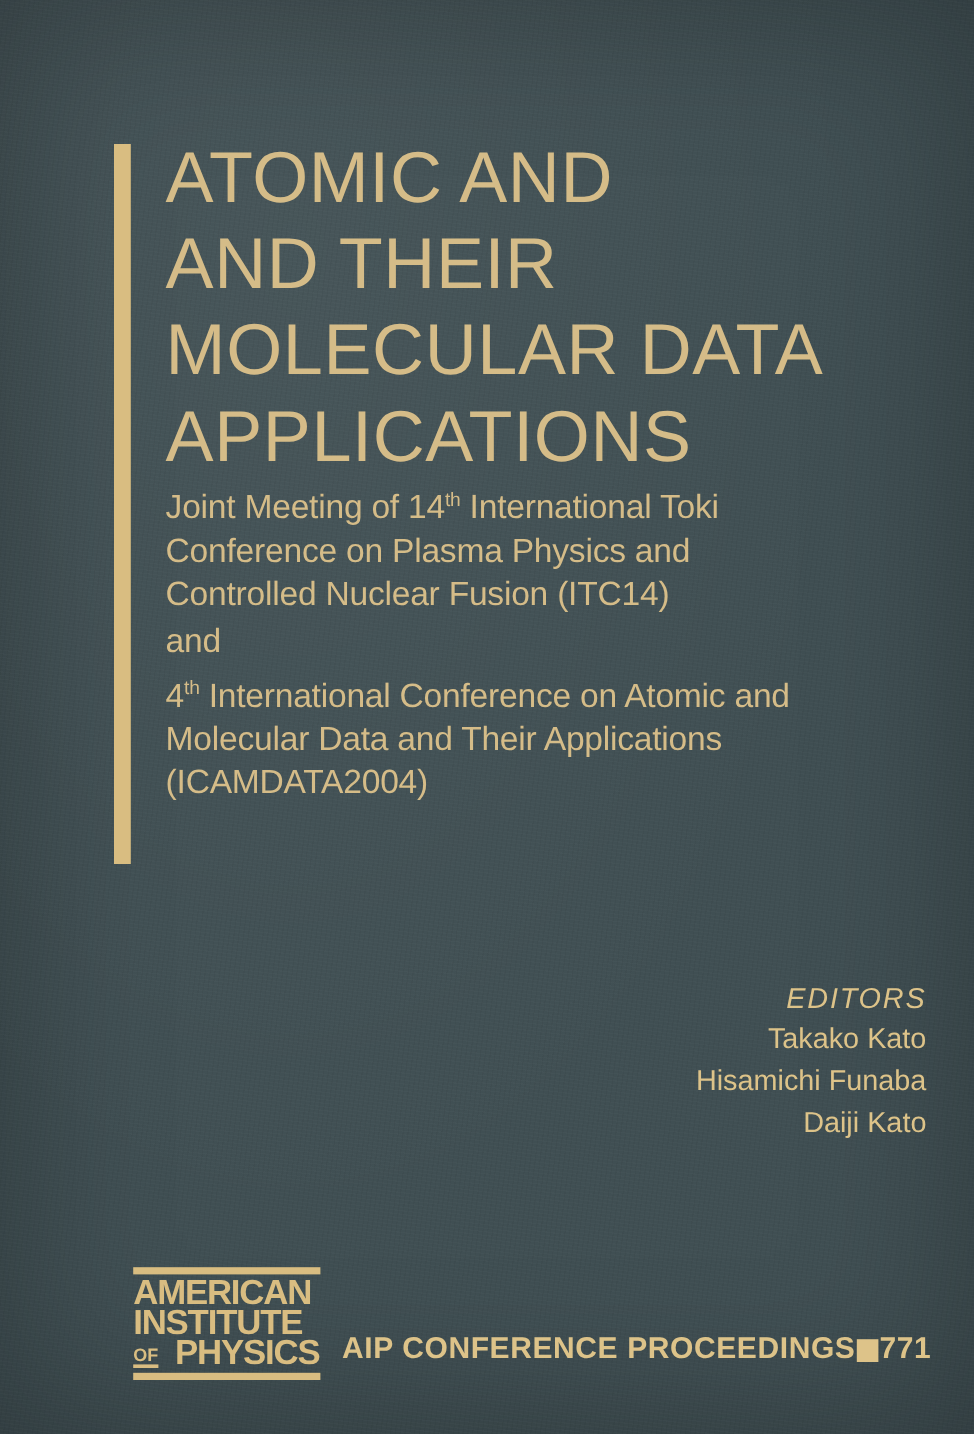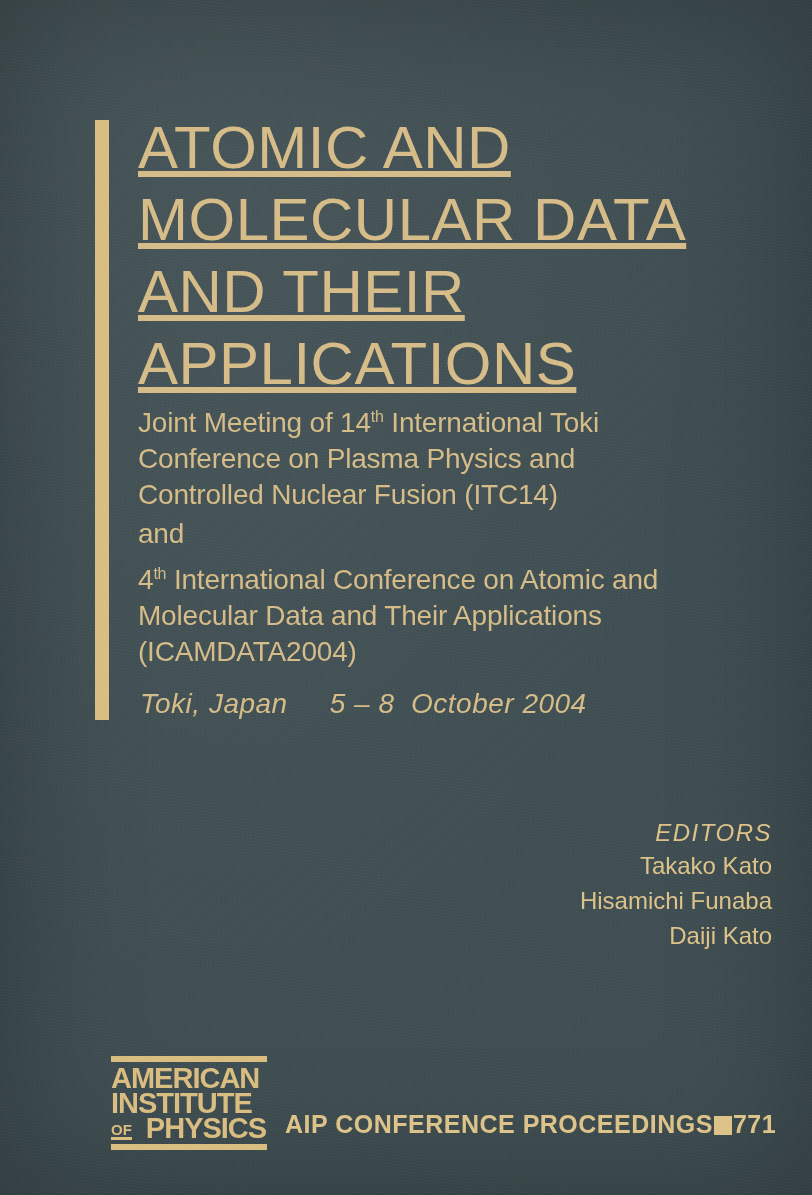--- a/index.html
+++ b/index.html
@@ -19,21 +19,21 @@
       repeating-linear-gradient(97deg, rgba(0,0,0,0.035) 0 1px, transparent 1px 4px),
       radial-gradient(ellipse at 30% 18%, rgba(255,255,255,0.04), transparent 60%);
   }
   .accent-bar{
     position:absolute;left:95px;top:120px;width:14px;height:600px;
     background:var(--bar-gold,#d9bd81);
   }
   .title{
     position:absolute;left:138px;top:112px;
     font-size:60px;line-height:72px;font-weight:400;
-    letter-spacing:0.5px;color:var(--gold,#d5bc88);text-decoration:underline;
+    letter-spacing:0.5px;color:var(--gold,#d5bc88);
   }
   .sub{
     position:absolute;left:138px;
     font-size:28px;line-height:36px;letter-spacing:-0.2px;
     color:var(--gold,#d5bc88);
   }
   .sub sup{font-size:16px;vertical-align:super;line-height:0;}
   .sub-1{top:405px;}
   .conjunction{top:516px;}
   .sub-2{top:562px;}
@@ -82,43 +82,39 @@
 </head>
 <body>
 
 <div class="cover">
   <div class="grain"></div>
 
   <div class="accent-bar"></div>
 
   <div class="title">
     <div>ATOMIC AND</div>
+    <div>AND THEIR</div>
     <div>MOLECULAR DATA</div>
-    <div>AND THEIR</div>
     <div>APPLICATIONS</div>
   </div>
 
   <div class="sub sub-1">
     <div><span>Joint Meeting of 14</span><sup>th</sup><span> International Toki</span></div>
     <div>Conference on Plasma Physics and</div>
     <div>Controlled Nuclear Fusion (ITC14)</div>
   </div>
 
   <div class="sub conjunction">and</div>
 
   <div class="sub sub-2">
     <div><span>4</span><sup>th</sup><span> International Conference on Atomic and</span></div>
     <div>Molecular Data and Their Applications</div>
     <div>(ICAMDATA2004)</div>
   </div>
 
-  <div class="venue">
-    <span>Toki, Japan</span>
-    <span>5 – 8  October 2004</span>
-  </div>
 
   <div class="editors">
     <div class="editors-label">EDITORS</div>
     <div class="editor-name">Takako Kato</div>
     <div class="editor-name">Hisamichi Funaba</div>
     <div class="editor-name">Daiji Kato</div>
   </div>
 
   <div class="logo">
     <div class="bar bar-top"></div>

